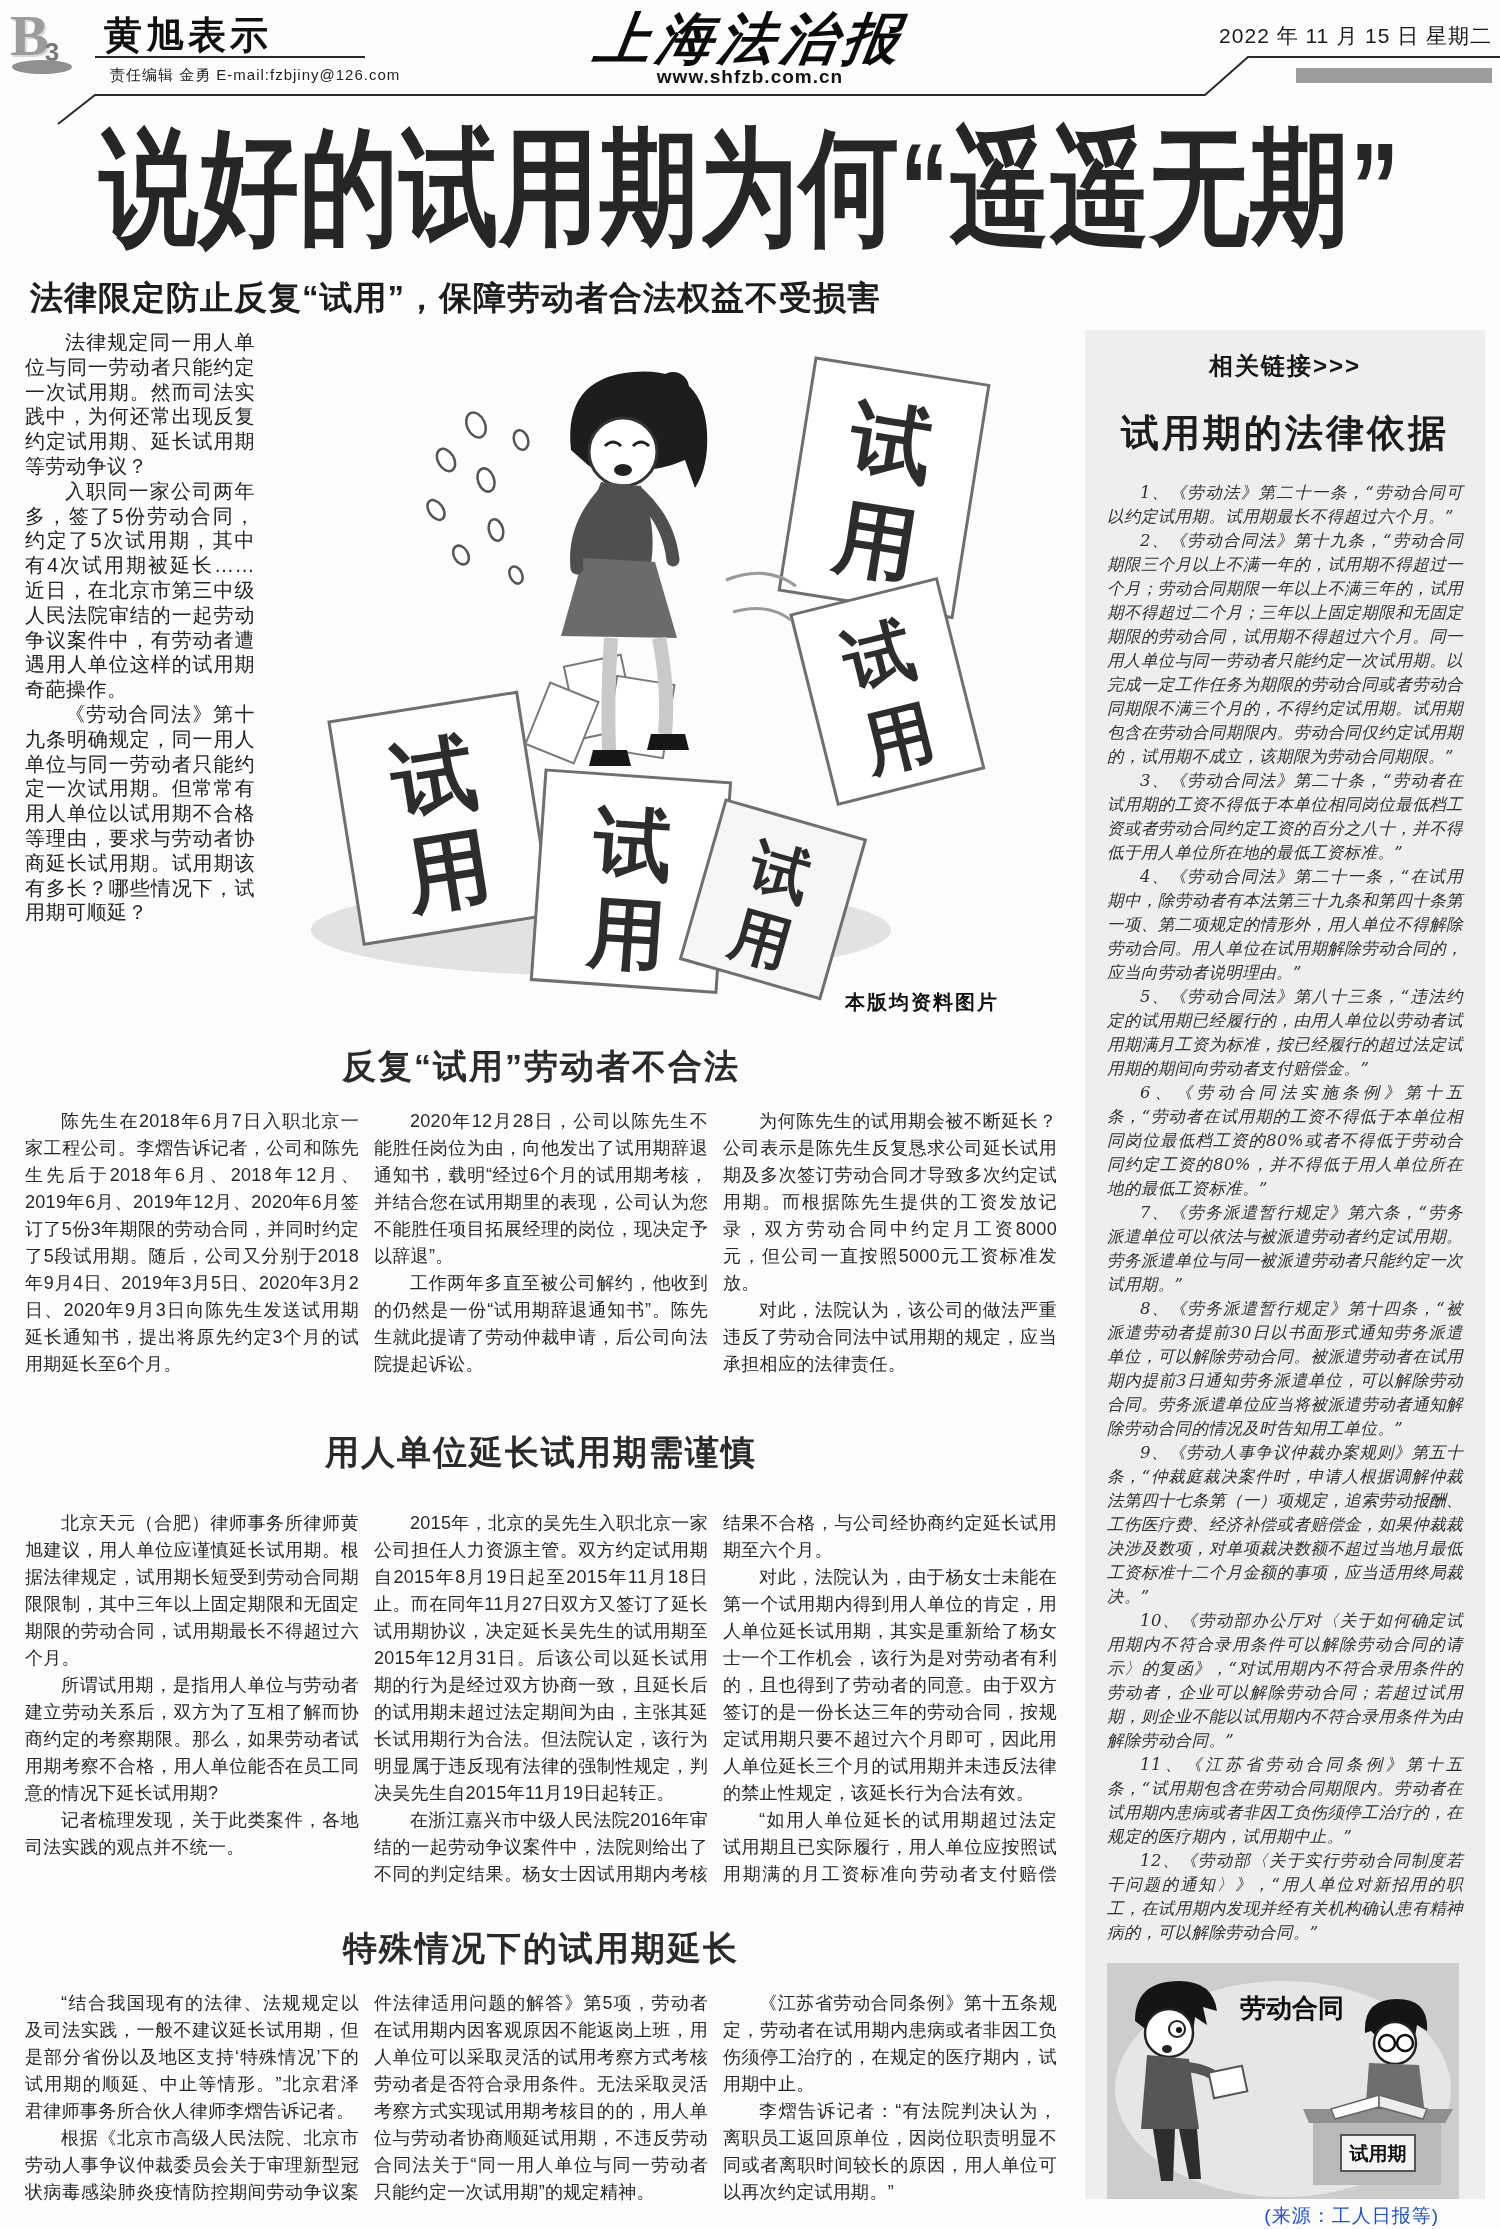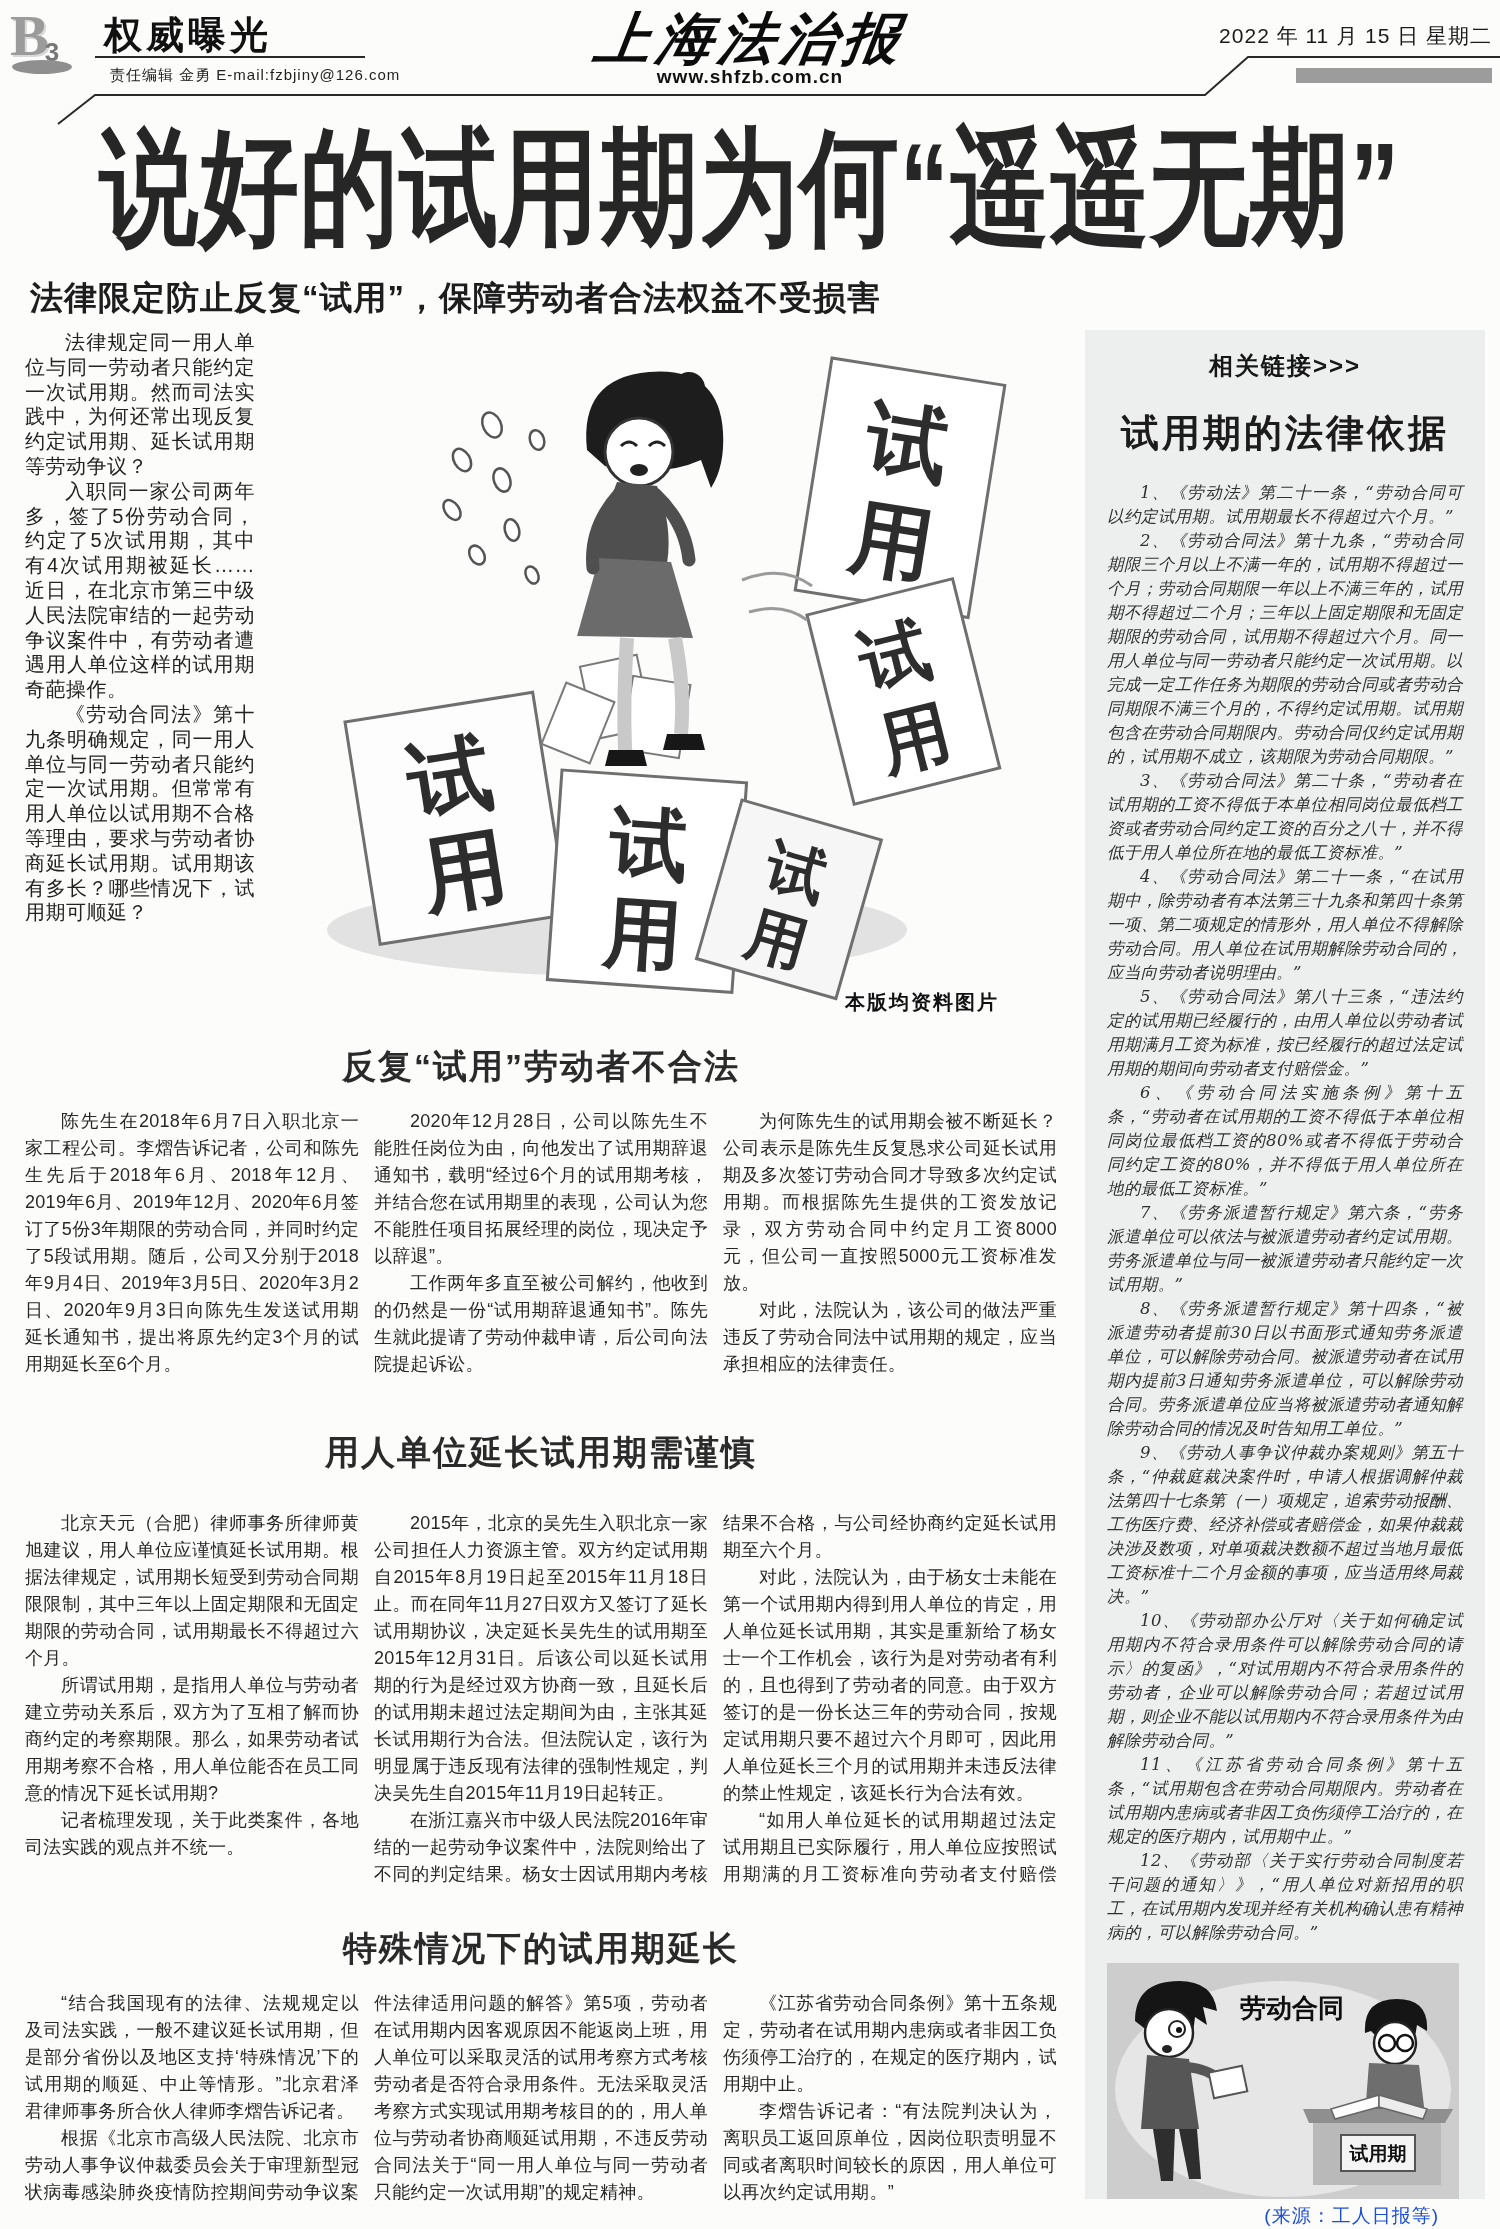--- a/index.html
+++ b/index.html
@@ -22,21 +22,21 @@
   .masthead { position:absolute; left:50%; top:2px; transform:translateX(-50%) skewX(-8deg); font-family:"DejaVu Serif",serif; font-style:italic; font-weight:bold; font-size:56px; letter-spacing:6px; color:#0c0c0c; white-space:nowrap; }
   .website { position:absolute; left:50%; top:66px; transform:translateX(-50%); font-size:19px; font-weight:bold; color:#111; letter-spacing:1px; }
   .dateline { position:absolute; right:8px; top:22px; font-size:21px; color:#1a1a1a; letter-spacing:1px; }
   .datebar { position:absolute; right:8px; top:68px; width:196px; height:15px; background:#9c9c9c; }
   
   .headline { position:absolute; top:104px; left:0; width:1500px; text-align:center; font-size:99px; font-weight:900; letter-spacing:1px; color:#262626; white-space:nowrap; transform:scaleY(1.28); transform-origin:top center; }
   .subheadline { position:absolute; top:276px; left:30px; font-size:33px; font-weight:bold; letter-spacing:1px; color:#1d1d1d; }
   
   .main { position:absolute; top:330px; left:25px; width:1460px; height:1899px; display:flex; gap:28px; }
   .left-area { width:1032px; }
-  .intro-row { display:flex; gap:32px; height:700px; }
+  .intro-row { display:flex; gap:16px; height:700px; }
   .intro-col { width:230px; font-size:20px; line-height:24.8px; text-align:justify; letter-spacing:0.5px; color:#222; }
   .intro-col p { text-indent:2em; }
   .illo-wrap { position:relative; flex:1; }
   .illo-caption { position:absolute; right:58px; bottom:14px; font-size:20px; font-weight:bold; color:#111; letter-spacing:2px; }
   .sec-title { text-align:center; font-size:34px; font-weight:900; color:#2a2a2a; letter-spacing:2px; }
   .sec-title.t1 { margin-top:14px; margin-bottom:18px; }
   .sec-title.t2 { margin-top:22px; margin-bottom:34px; }
   .sec-title.t3 { margin-top:24px; margin-bottom:18px; }
   .sec-body { column-count:3; column-gap:15px; column-fill:auto; text-align:justify; font-size:18px; line-height:27px; color:#272727; letter-spacing:0.3px; overflow:hidden; }
   .sec-body p { text-indent:2em; }
@@ -60,21 +60,21 @@
 
   <div class="hdr">
     <svg class="hdr-rule" width="1500" height="130">
       <polyline points="1500,57 1248,57 1205,95 95,95 58,124" fill="none" stroke="#2a2a2a" stroke-width="2"></polyline>
       <line x1="95" y1="57" x2="365" y2="57" stroke="#2a2a2a" stroke-width="2"></line>
     </svg>
     <div class="badge">
       <span class="b">B</span><span class="n">3</span>
       <div class="shadow"></div>
     </div>
-    <div class="section-name">权威曝光</div>
+    <div class="section-name">黄旭表示</div>
     <div class="editor-line">责任编辑 金勇  E-mail:fzbjiny@126.com</div>
     <div class="masthead">上海法治报</div>
     <div class="website">www.shfzb.com.cn</div>
     <div class="dateline">2022 年 11 月 15 日  星期二</div>
     <div class="datebar"></div>
   </div>
 
   <div class="headline">说好的试用期为何“遥遥无期”</div>
   <div class="subheadline">法律限定防止反复“试用”，保障劳动者合法权益不受损害</div>
 

